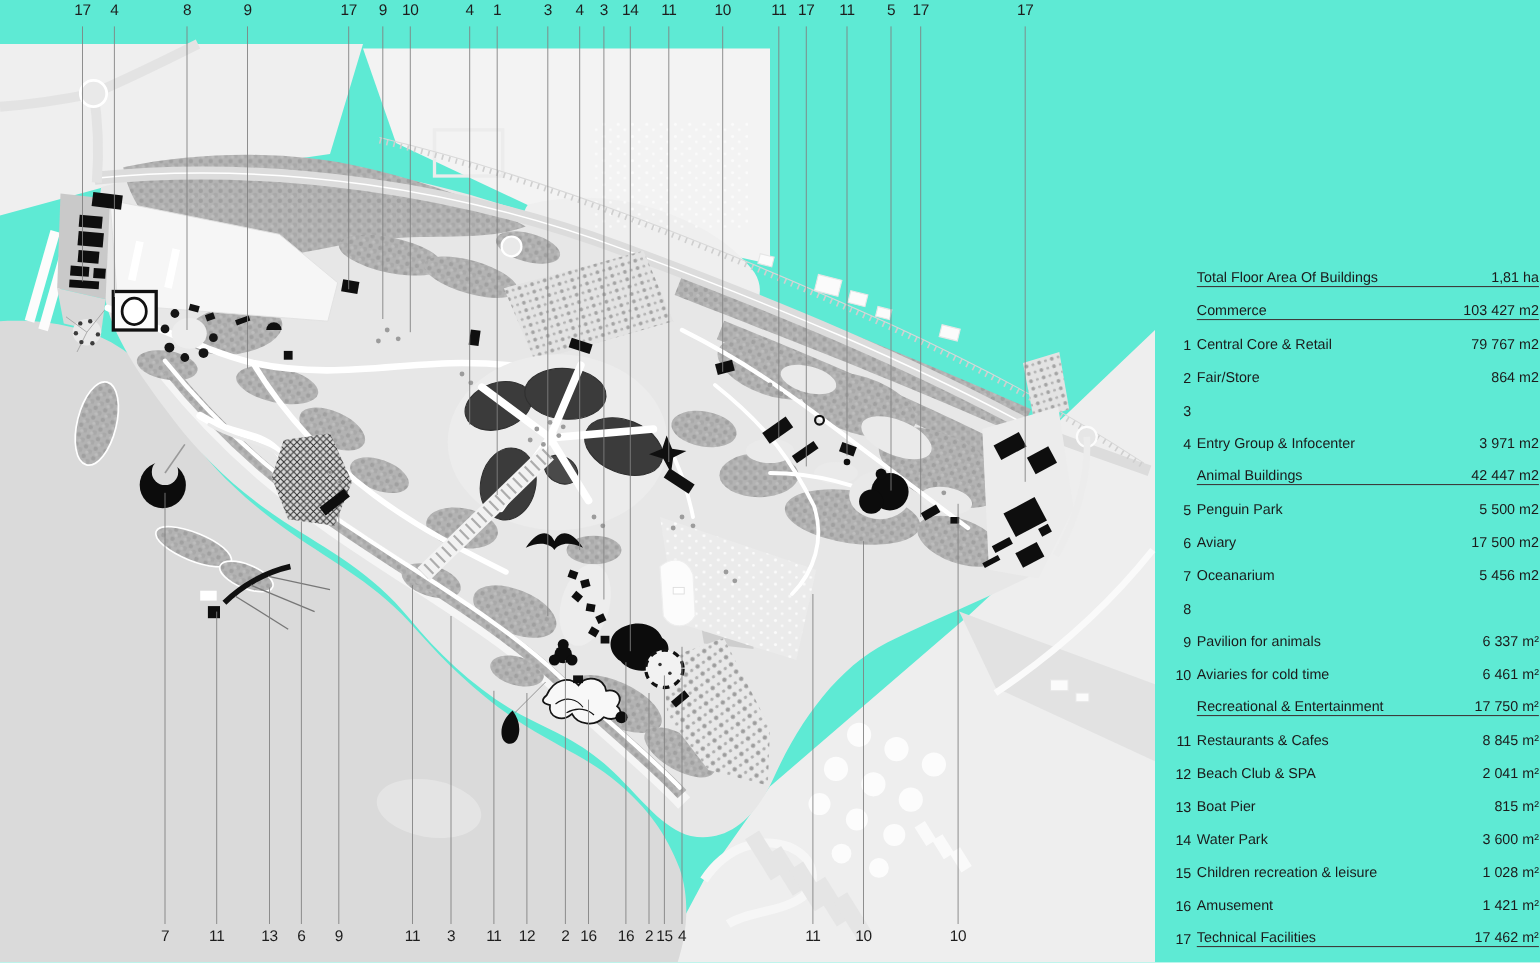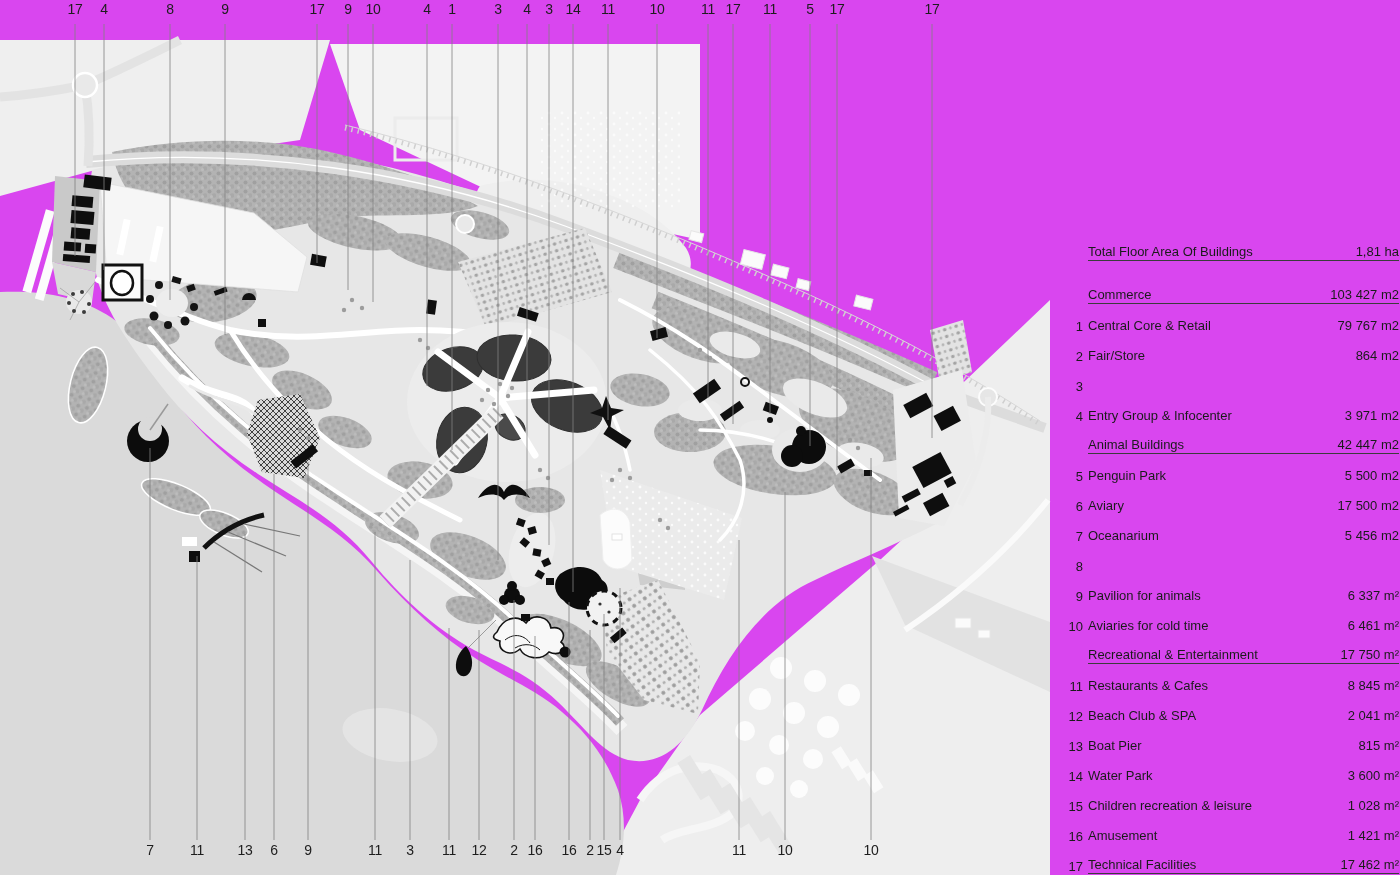--- a/index.html
+++ b/index.html
@@ -1,28 +1,28 @@
 <!DOCTYPE html>
 <html><head>
 <meta charset="utf-8">
 <style>
   html,body{margin:0;padding:0;background:#fff;}
-  .canvas{position:relative;width:1400px;height:875px;background:#d946ef;overflow:hidden;
+  .canvas{position:relative;width:1400px;height:875px;background:#5eead4;overflow:hidden;
           font-family:"Liberation Sans",sans-serif;}
   #map-svg{position:absolute;left:0;top:0;width:1400px;height:875px;}
   .callout-row{position:absolute;left:0;width:1060px;height:18px;}
   #callouts-top{top:1px;}
   #callouts-bottom{top:842px;}
   .callout-num{position:absolute;top:0;transform:translateX(-50%);font-size:14px;
                color:#1d1d1d;white-space:nowrap;letter-spacing:-0.3px;}
   #callout-lines line{stroke:#818181;stroke-width:0.8;}
   
   #legend{position:absolute;left:1066px;top:236px;width:333px;font-size:13px;color:#1b1b1b;}
   .lrow{height:30px;display:flex;align-items:flex-end;box-sizing:border-box;padding-bottom:5px;}
-  .lrow.gap{margin-top:13px;}
+  .lrow.gap{}
   .lnum{width:17px;text-align:right;margin-right:5px;flex:none;}
   .lbody{flex:1;display:flex;justify-content:space-between;align-items:baseline;padding-bottom:1px;gap:41px;}
   .lrow.section .lbody{border-bottom:1px solid #3c3c3c;}
   .lname{text-align:left;}
   .lval{text-align:center;white-space:nowrap;}
 </style>
 </head>
 <body>
 
 <div class="canvas">

